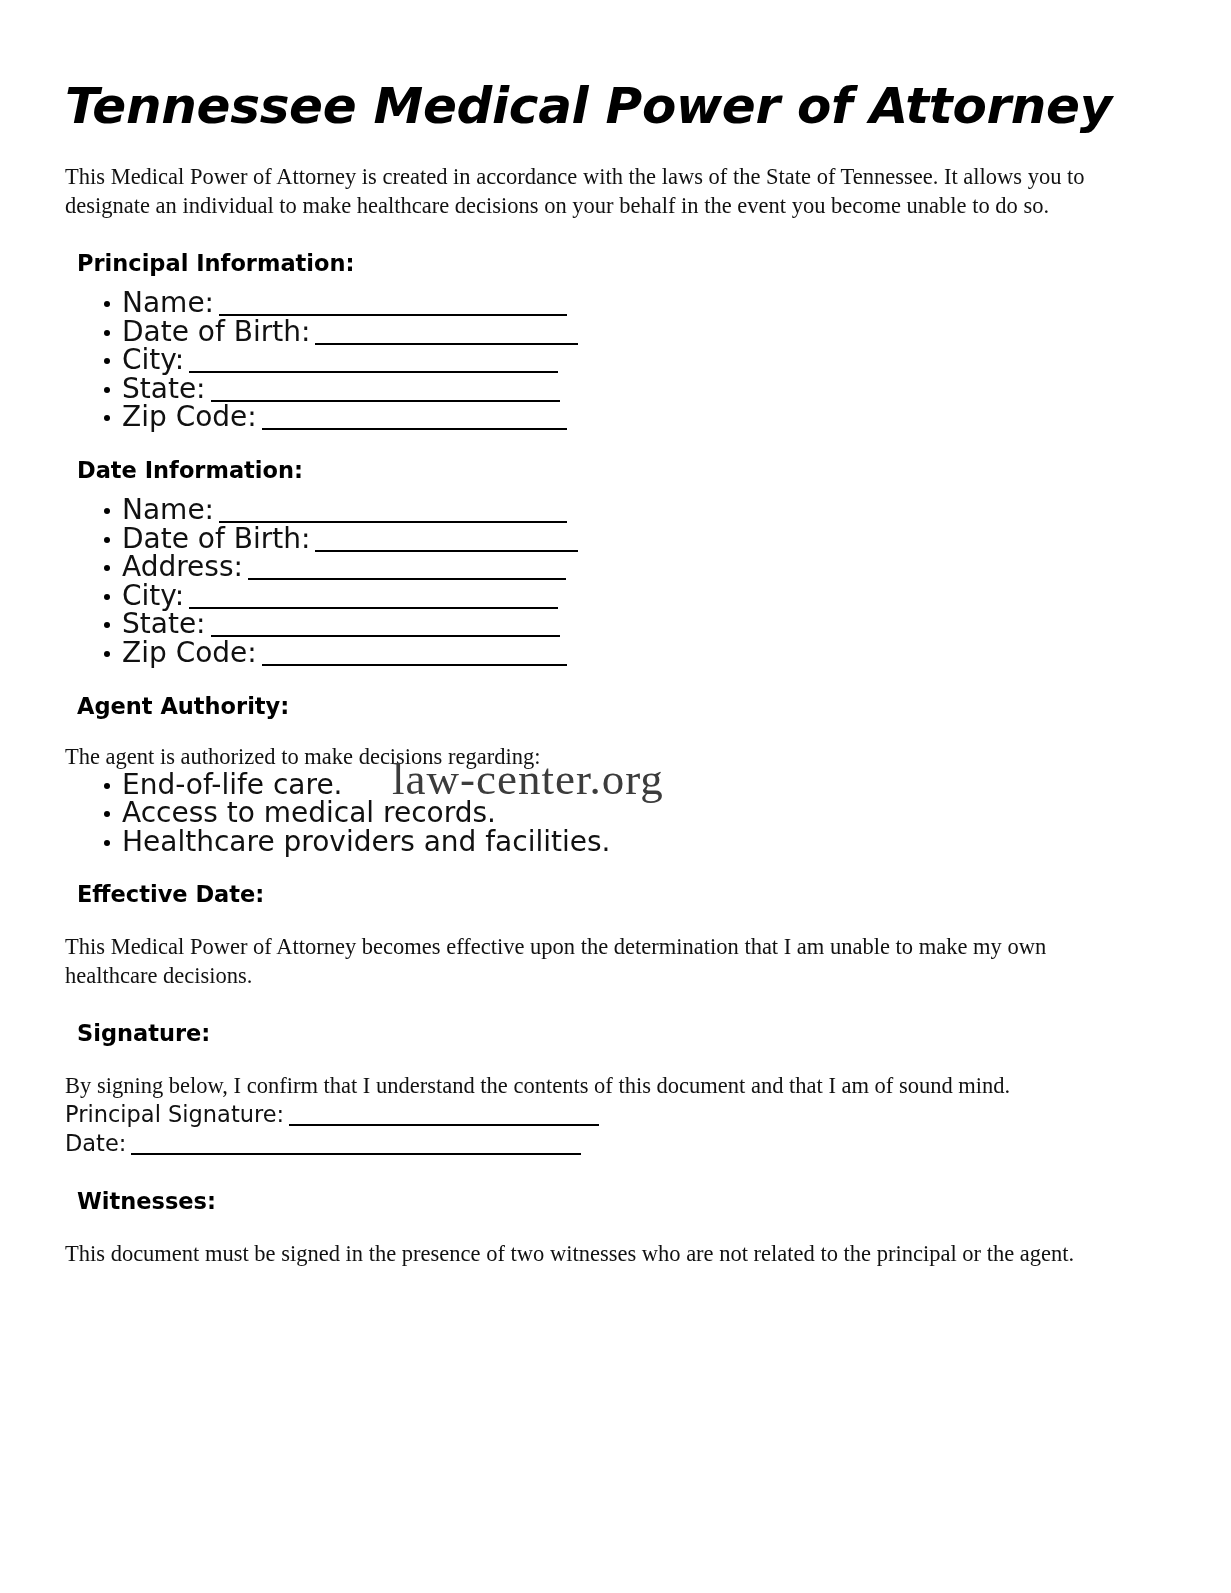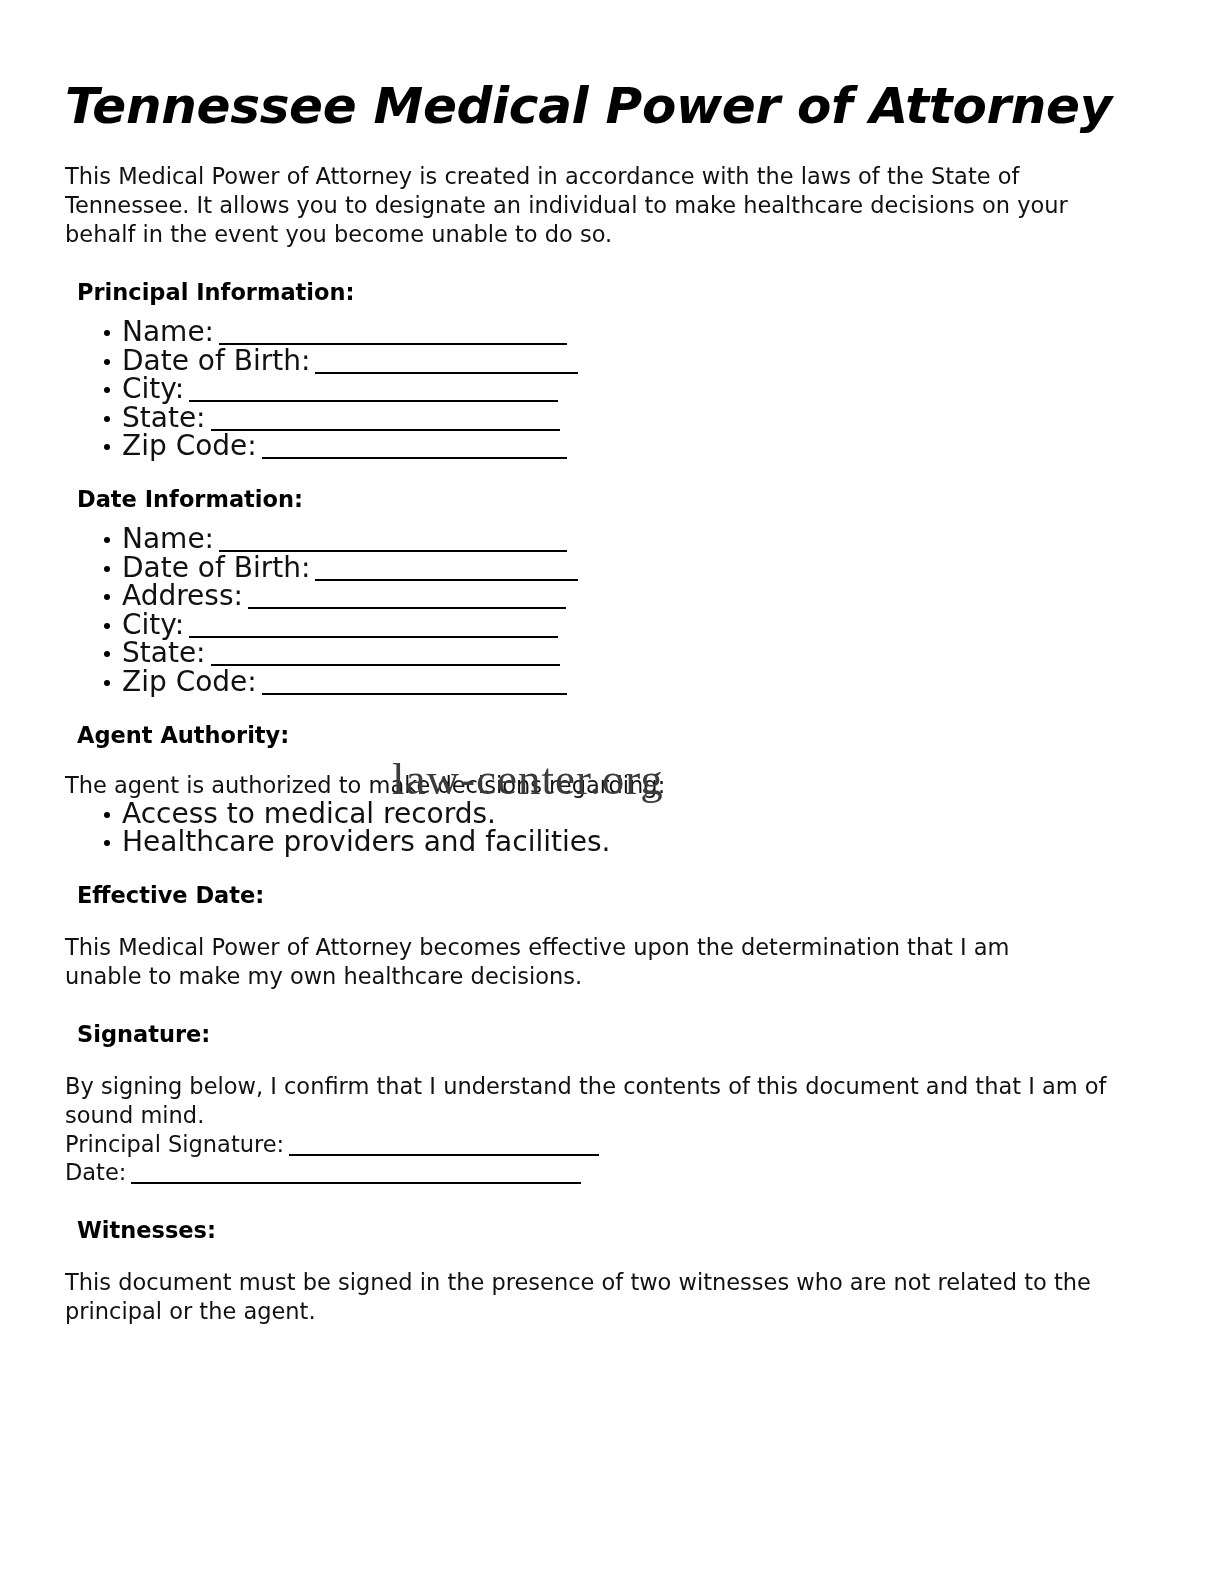--- a/index.html
+++ b/index.html
@@ -45,20 +45,21 @@
     color: #000;
     font-style: italic;
   }
 
   
   .para {
     font-size: 22.5px;
     line-height: 29px;
     margin: 0;
     color: #111;
+    font-family: Liberation Serif, serif;
   }
   .para.intro {
     margin-top: 28px;
     width: 1062px;
   }
 
   
   .section-heading {
     font-size: 22.5px;
     font-weight: bold;
@@ -163,20 +164,21 @@
       <li><span>City:</span><span class="blank" style="width:369px"></span></li>
       <li><span>State:</span><span class="blank" style="width:349px"></span></li>
       <li><span>Zip Code:</span><span class="blank" style="width:305px"></span></li>
     </ul>
 
     <h2 class="section-heading sp-afterlist">Agent Authority:</h2>
 
     <p class="para" style="margin-top:22px">The agent is authorized to make decisions regarding:</p>
 
     <ul class="bullets sp-list">
+      <li>End-of-life care.</li>
       <li>Access to medical records.</li>
       <li>Healthcare providers and facilities.</li>
     </ul>
 
     <h2 class="section-heading sp-afterlist">Effective Date:</h2>
 
     <p class="para sp-para" style="width:1010px">This Medical Power of Attorney becomes effective upon the determination that I am unable to make my own healthcare decisions.</p>
 
     <h2 class="section-heading sp-heading">Signature:</h2>
 

